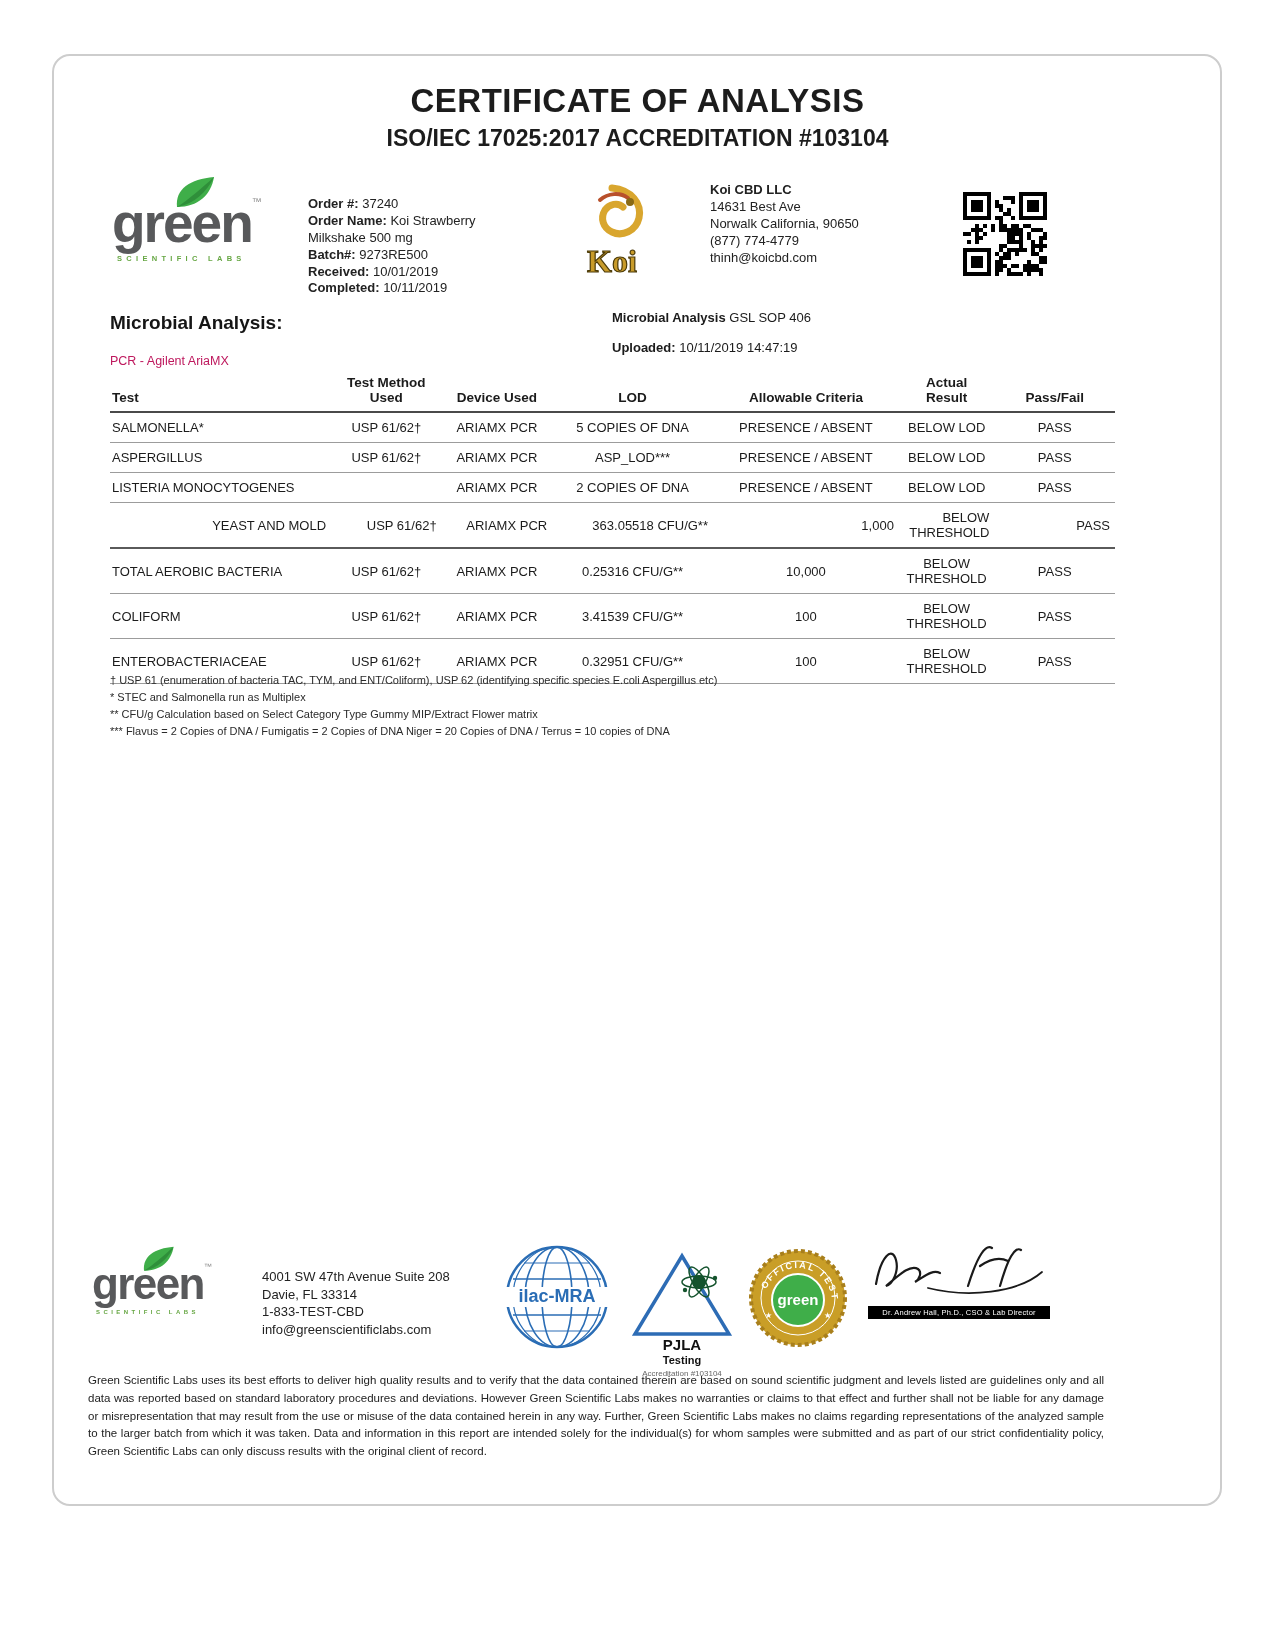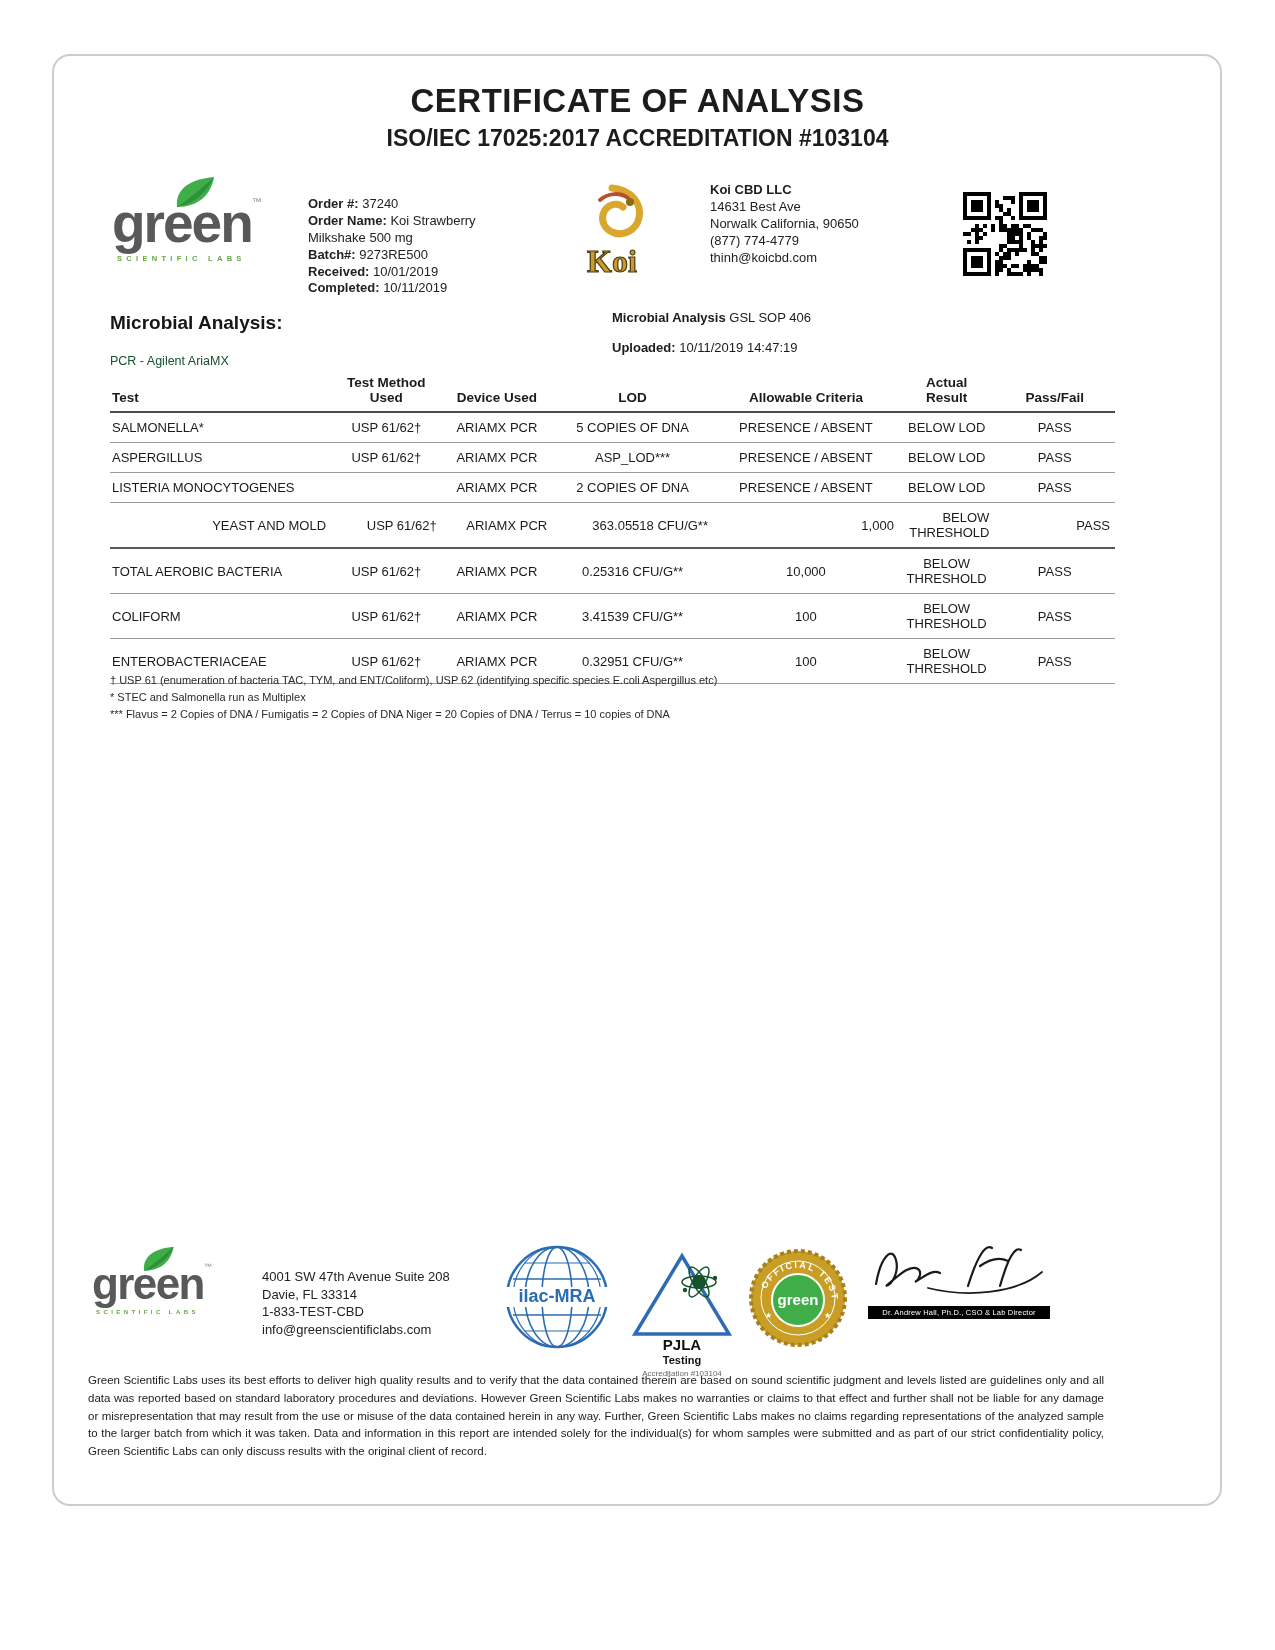--- a/index.html
+++ b/index.html
@@ -31,21 +31,21 @@
   .green-logo-bottom { position:absolute; left:92px; top:1262px; }
   .scale-small { transform:scale(0.8); transform-origin:top left; }
 
   .koi-logo { position:absolute; left:570px; top:180px; }
   .qr-block { position:absolute; left:963px; top:192px; width:84px; height:84px; }
 
   
   .section-heading { position:absolute; left:110px; top:312px; font-size:19px; font-weight:bold; color:#161616; }
   .sop-line { position:absolute; left:612px; top:310px; font-size:13px; }
   .uploaded-line { position:absolute; left:612px; top:340px; font-size:13px; }
-  .instrument-line { position:absolute; left:110px; top:354px; font-size:12.5px; color:#14532d; }
+  .instrument-line { position:absolute; left:110px; top:354px; font-size:12.5px; color:#be185d; }
 
   
   .table-wrap { position:absolute; left:110px; top:372px; width:1005px; }
   table.coa { width:100%; border-collapse:collapse; font-size:13px; color:#1b1b1b; table-layout:fixed; }
   .coa th { font-weight:bold; vertical-align:bottom; text-align:center; padding:3px 5px 6px; border-bottom:2px solid #4a4a4a; font-size:13.5px; }
   .coa td { text-align:center; padding:7px 5px; border-bottom:1px solid #9c9c9c; }
   .coa th.col0, .coa td.col0 { text-align:left; padding-left:2px; }
   .coa .col0 { width:22%; }
   .coa .col1 { width:11%; }
   .coa .col2 { width:11%; }
@@ -329,20 +329,21 @@
             <td class="col5">BELOW THRESHOLD</td>
             <td class="col6">PASS</td>
           </tr>
         </tbody>
     </table>
   </div>
 
   <div class="footnotes">
       <div class="footnote">† USP 61 (enumeration of bacteria TAC, TYM, and ENT/Coliform), USP 62 (identifying specific species E.coli Aspergillus etc)</div>
       <div class="footnote">* STEC and Salmonella run as Multiplex</div>
+      <div class="footnote">** CFU/g Calculation based on Select Category Type Gummy MIP/Extract Flower matrix</div>
       <div class="footnote">*** Flavus = 2 Copies of DNA / Fumigatis = 2 Copies of DNA Niger = 20 Copies of DNA / Terrus = 10 copies of DNA</div>
     </div>
 
   <div class="green-logo-bottom">
     <div class="green-logo scale-small">
       <div class="green-logo-row">
         <span class="green-word">green</span><span class="green-tm">™</span>
         <svg class="green-leaf" width="44" height="34" viewBox="0 0 44 34">
           <path d="M3,31 C1,13 16,3 40,1 C37,19 24,31 3,31 Z" fill="#3fae49"></path>
           <path d="M3,31 C14,24 28,12 40,1 C33,16 20,28 3,31 Z" fill="#2f8f3a"></path>

